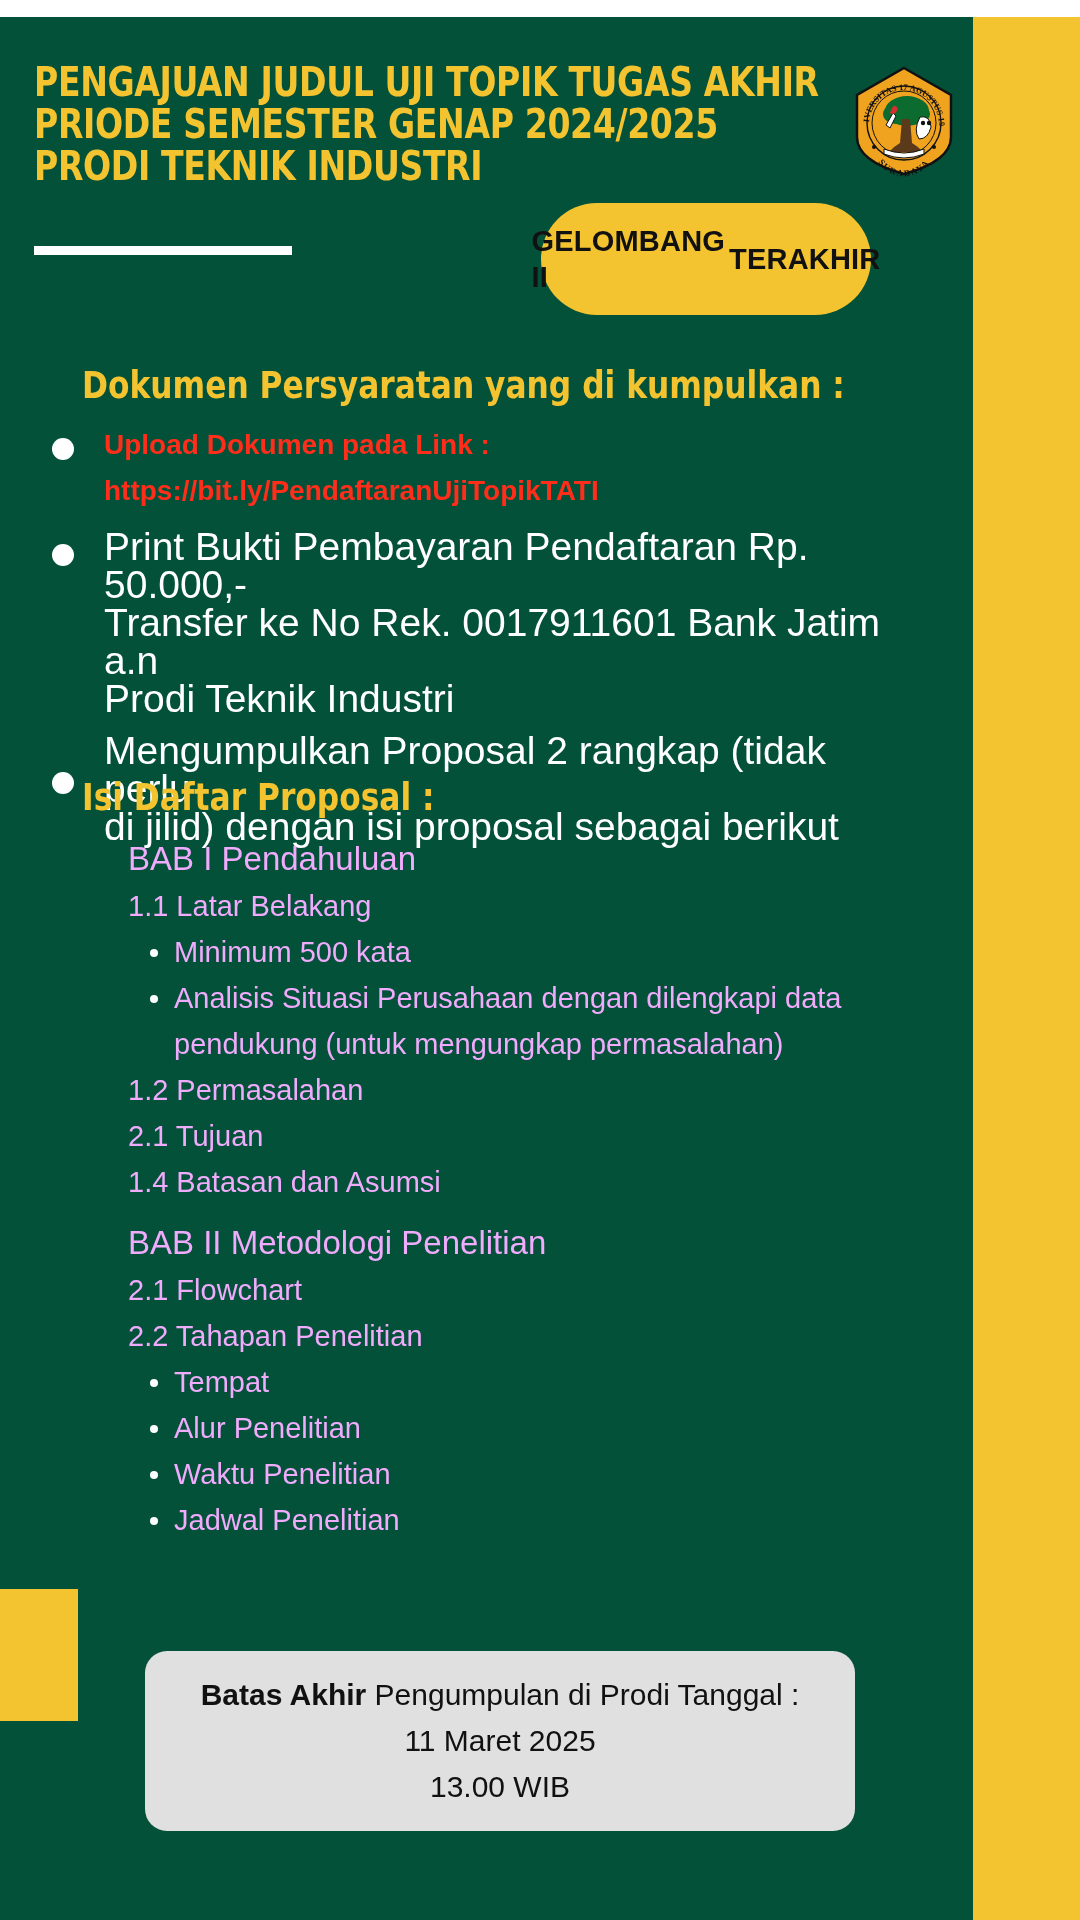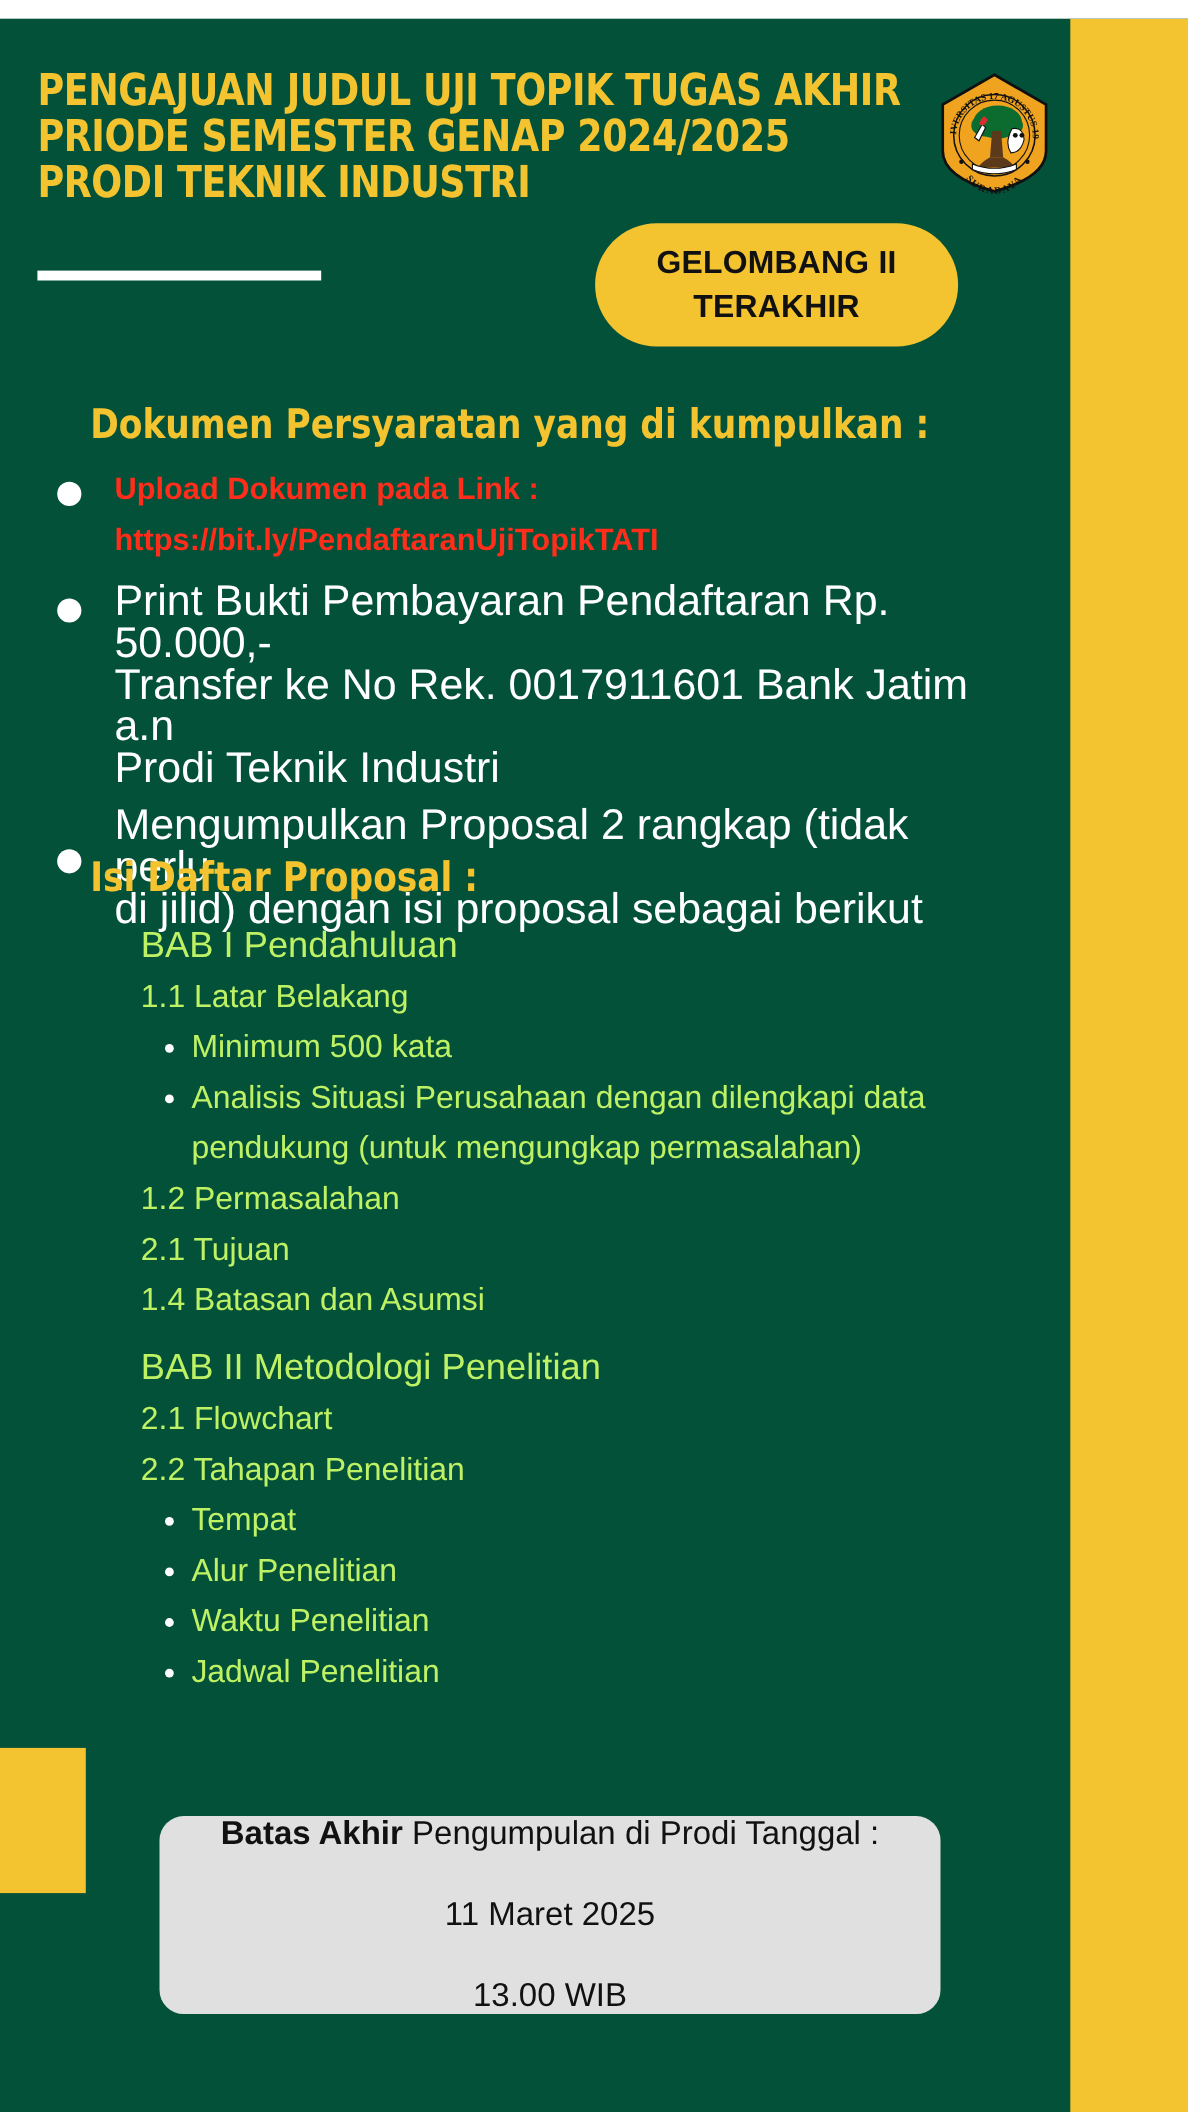--- a/index.html
+++ b/index.html
@@ -71,21 +71,21 @@
   
   .badge {
     position: absolute;
     left: 541px;
     top: 186px;
     width: 330px;
     height: 112px;
     background: #F4C430;
     border-radius: 56px;
     display: flex;
-    flex-direction: column;
+    flex-direction: row;
     align-items: center;
     justify-content: center;
     gap: 4px;
   }
   .badge-line {
     color: #111111;
     font-weight: bold;
     font-size: 29px;
     line-height: 36px;
     letter-spacing: 0.2px;
@@ -144,21 +144,21 @@
     font-weight: bold;
     font-size: 28px;
     line-height: 46px;
   }
   
   .outline {
     position: absolute;
     left: 128px;
     top: 818px;
     width: 760px;
-    color: #bef264;
+    color: #f0abfc;
   }
   .ol-bab {
     font-size: 33px;
     line-height: 48px;
     margin-top: 14px;
   }
   .ol-bab:first-child { margin-top: 0; }
   .ol-sub {
     font-size: 29px;
     line-height: 46px;
@@ -185,21 +185,20 @@
     left: 145px;
     top: 1634px;
     width: 710px;
     height: 180px;
     background: #E0E0E0;
     border-radius: 22px;
     display: flex;
     flex-direction: column;
     align-items: center;
     justify-content: center;
-    gap: 28px;
   }
   .dl-line {
     color: #111111;
     font-size: 30px;
     line-height: 46px;
     text-align: center;
   }
   .dl-line b { font-weight: bold; }
 </style>
 </head>

